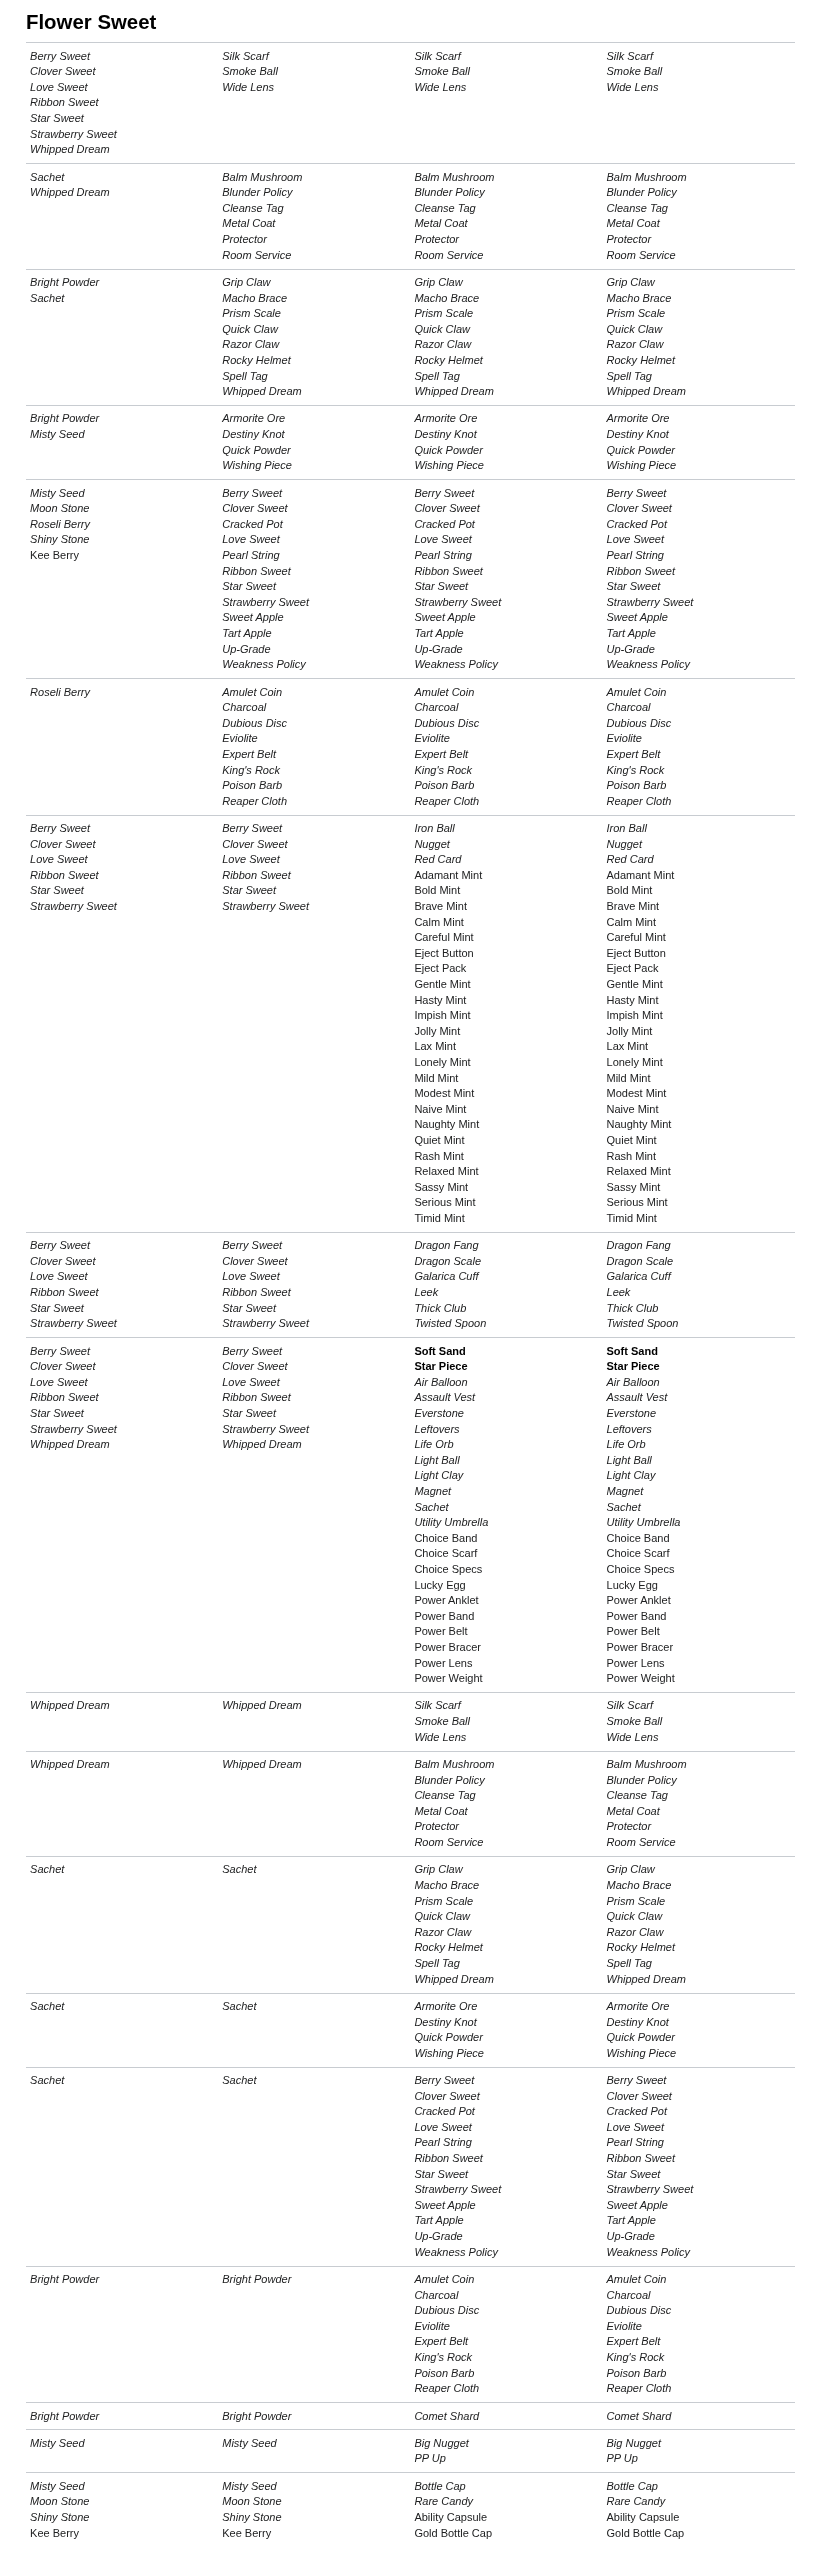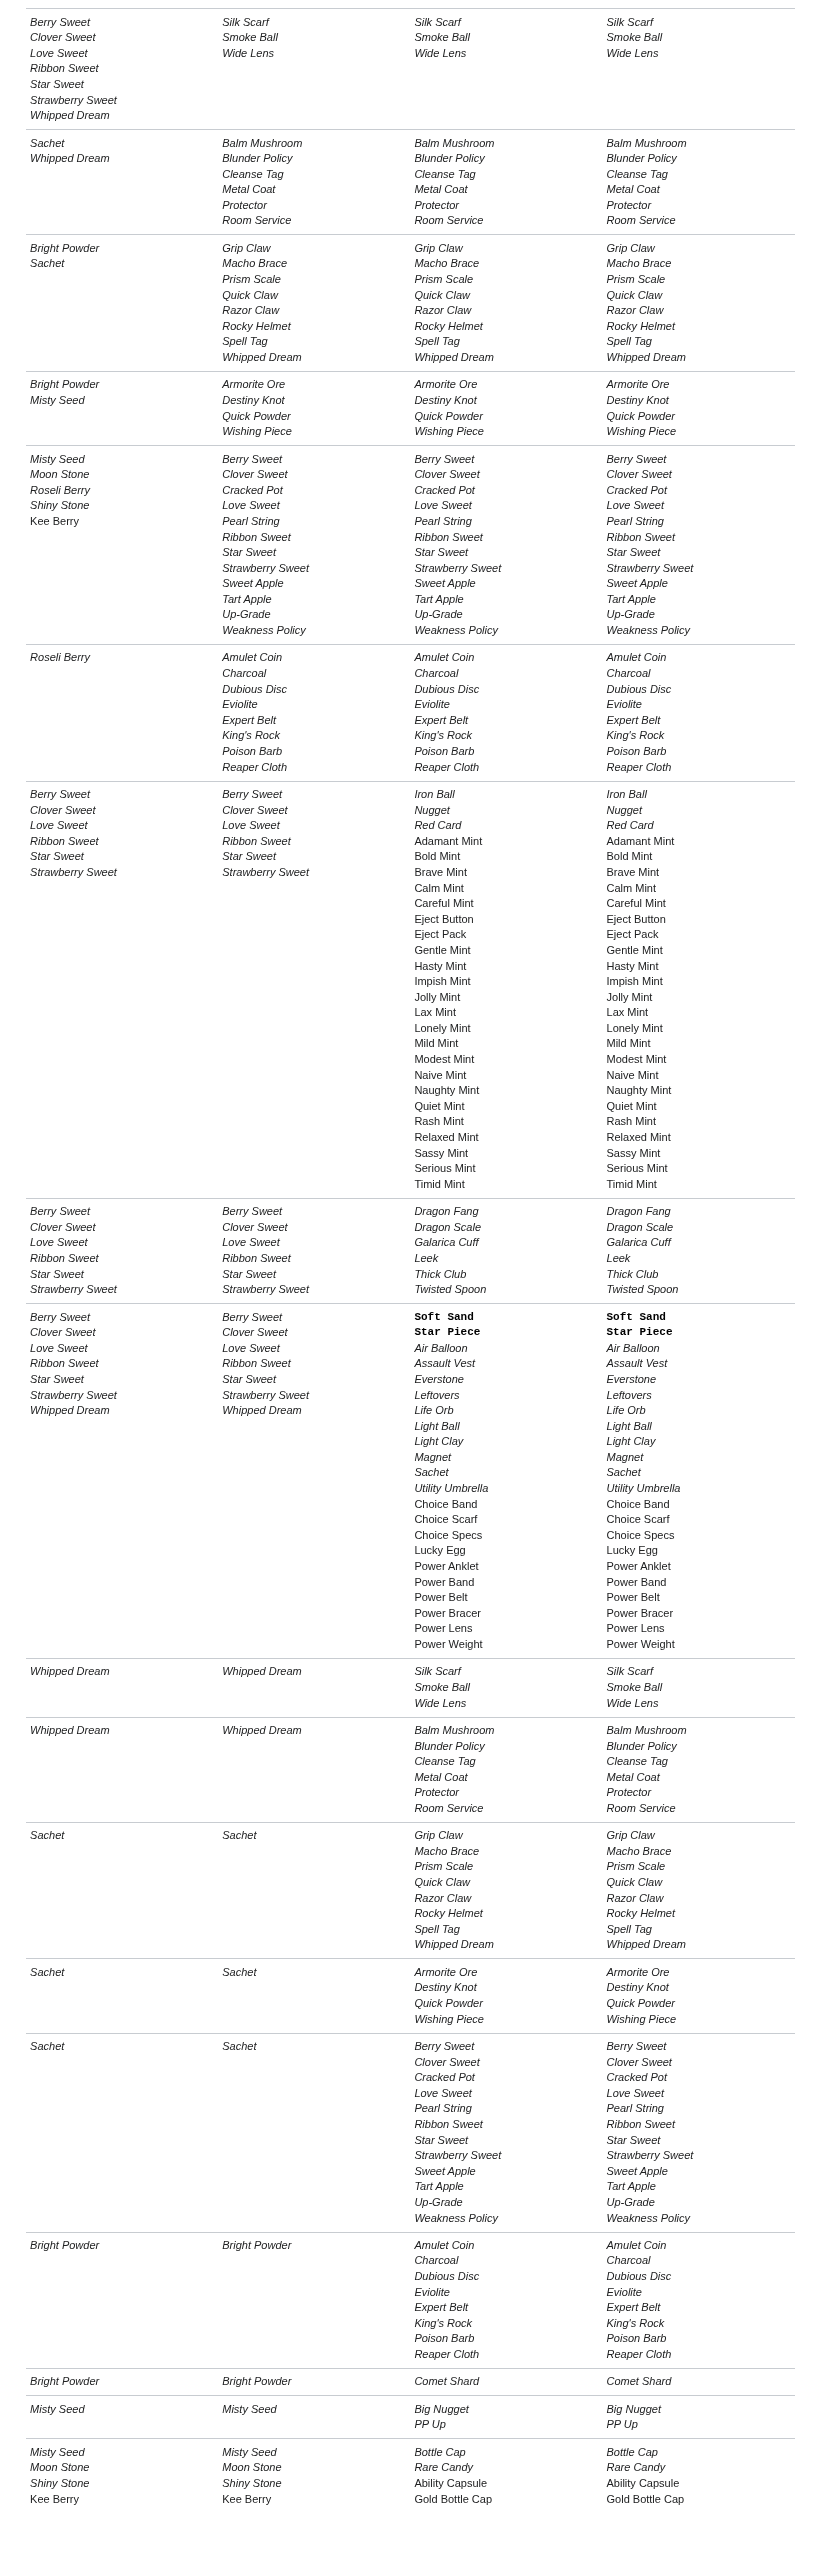--- a/index.html
+++ b/index.html
@@ -36,26 +36,27 @@
     width: 25%;
     overflow: hidden;
   }
   .item {
     font-size: 11px;
     line-height: 15.6px;
     white-space: nowrap;
   }
   .item.i { font-style: italic; }
   .item.r { font-style: normal; }
-  .item.b { font-style: normal; font-weight: 700; color: #000000; font-family: Liberation Mono, monospace; }
+  .item.b { font-style: normal; font-weight: 700; color: #000000; }
 </style>
 </head>
 <body>
 
 <div class="page">
+  <h1 class="title">Flower Sweet</h1>
   <table class="recipe-table">
     <tbody>
         <tr>
           <td>
             <div class="item i">Berry Sweet</div>
             <div class="item i">Clover Sweet</div>
             <div class="item i">Love Sweet</div>
             <div class="item i">Ribbon Sweet</div>
             <div class="item i">Star Sweet</div>
             <div class="item i">Strawberry Sweet</div>

